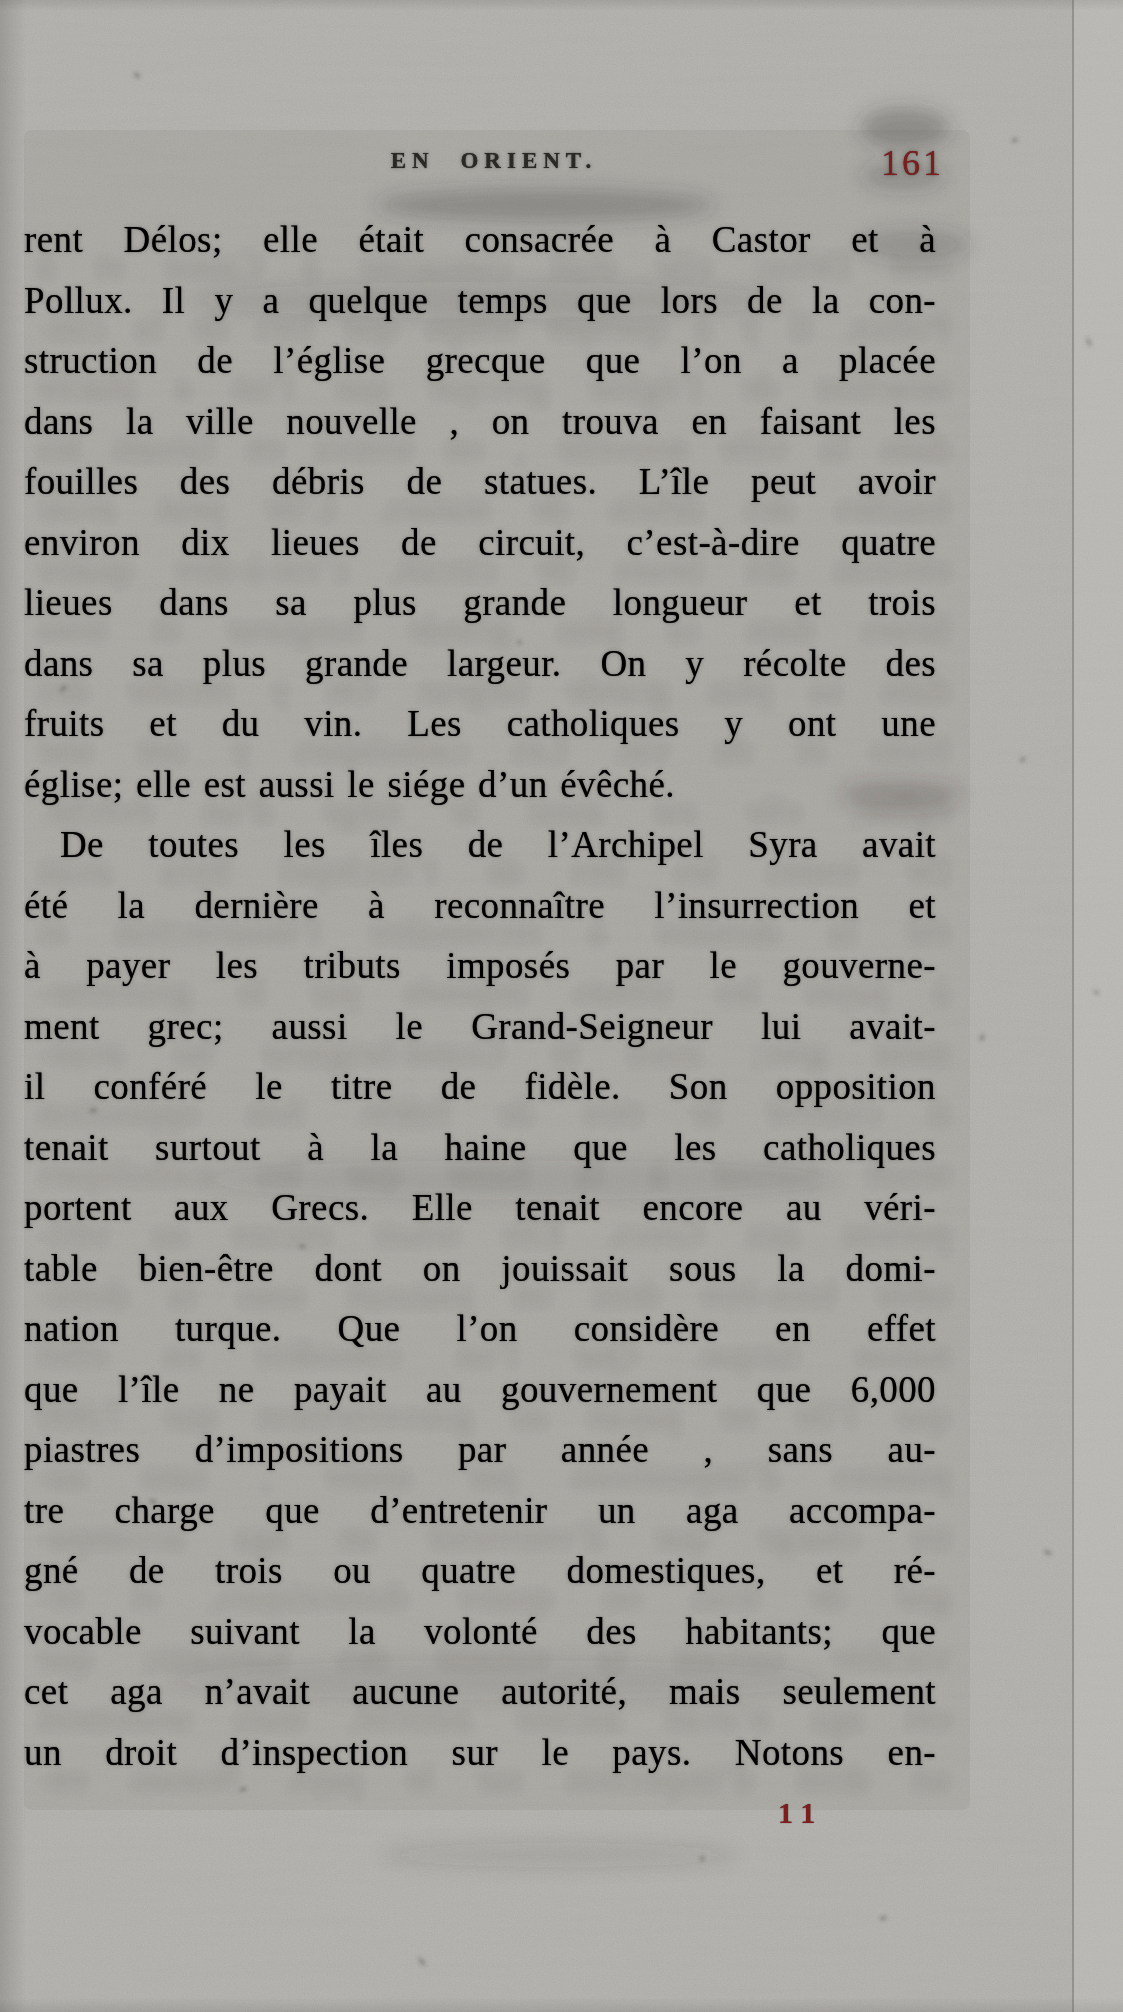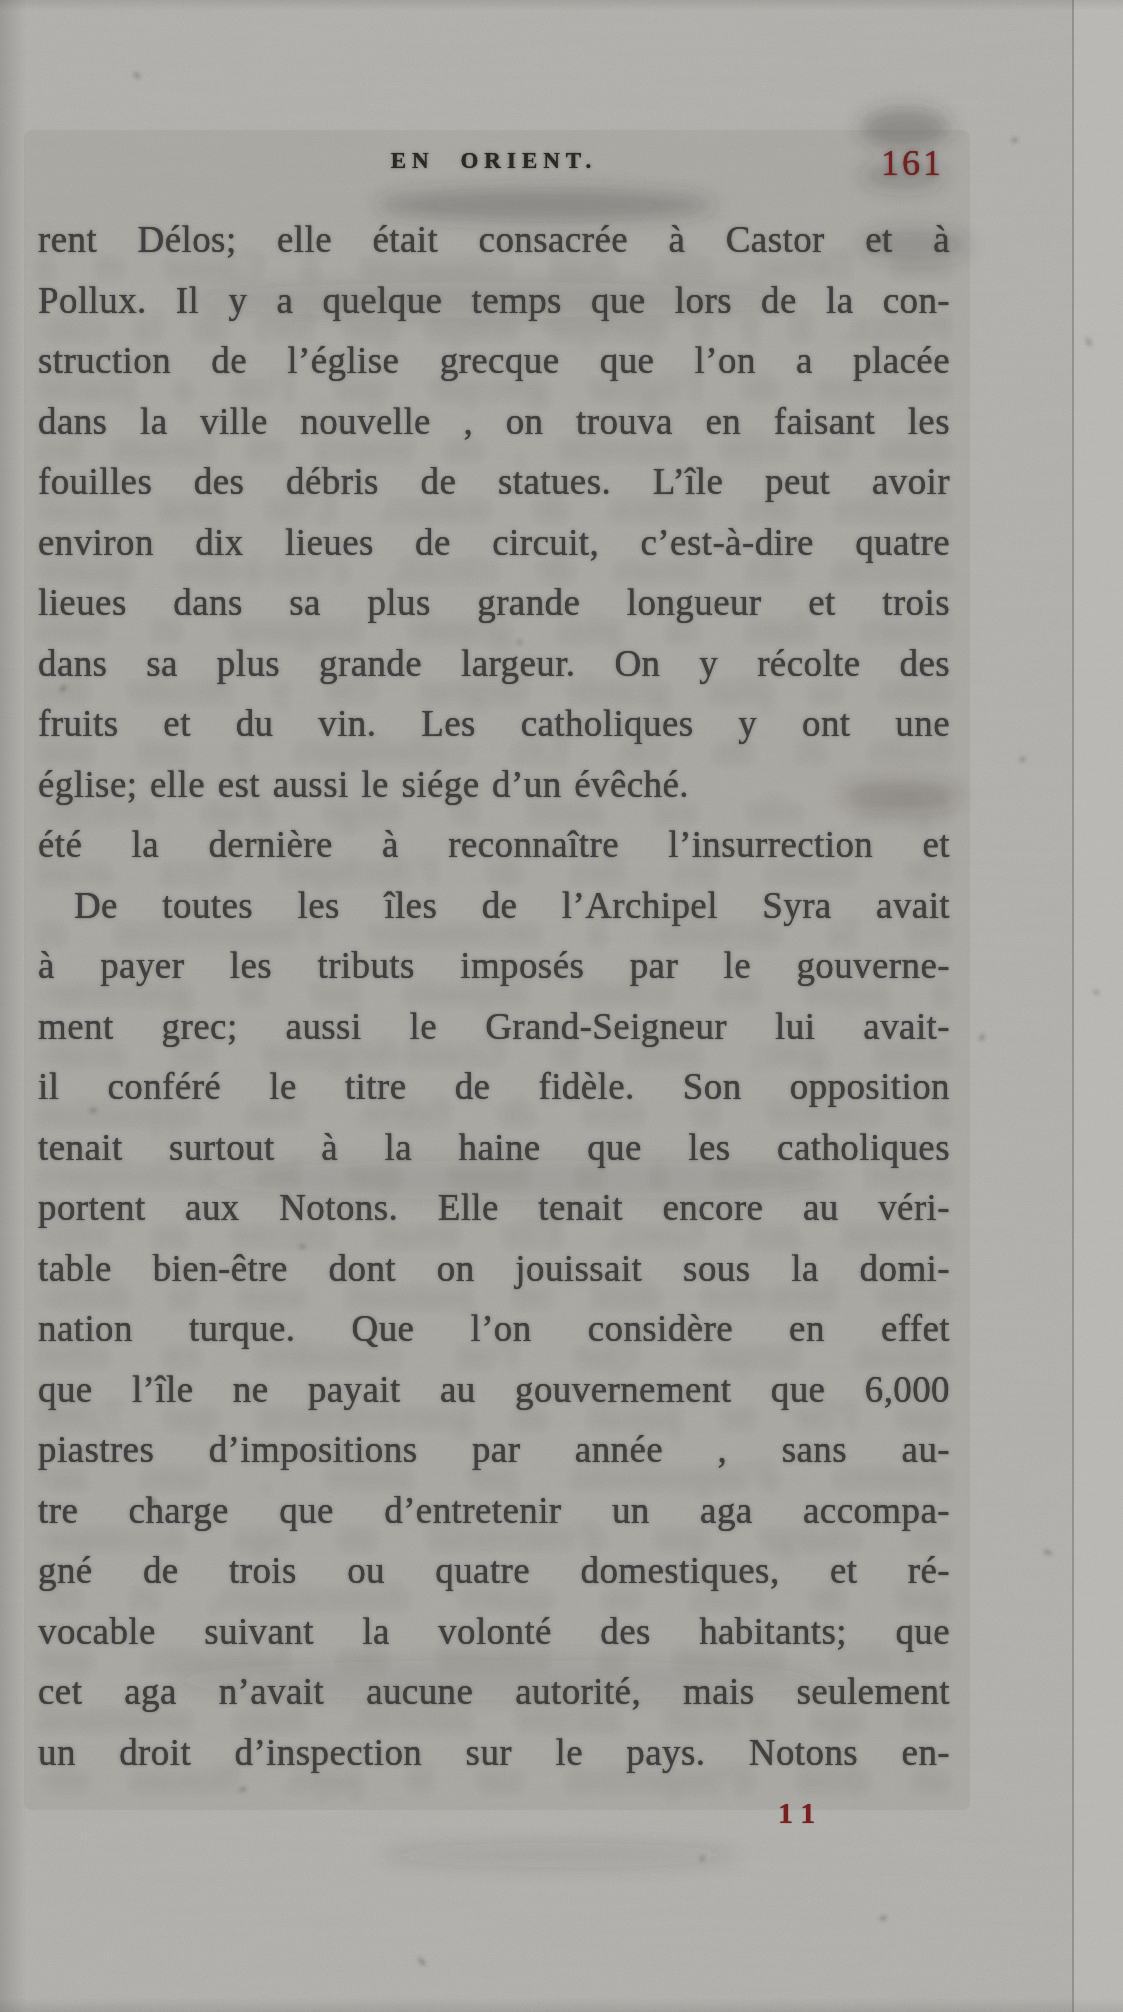--- a/index.html
+++ b/index.html
@@ -25,23 +25,23 @@
     text-shadow:0 0 1px rgba(25,23,20,.85),0 0 4px rgba(45,42,38,.4);
   }
   .page-number{
     position:absolute;right:6px;top:-6px;
     font-size:36px;color:#7f1d1d;letter-spacing:3px;
     text-shadow:0 0 1px rgba(25,23,20,.85),0 0 5px rgba(45,42,38,.45);
   }
 
   
   #text-block{
-    position:absolute;left:38px;top:210px;width:912px;
+    position:absolute;left:24px;top:210px;width:912px;
     z-index:5;
-    font-size:37px;color:#404040;
+    font-size:37px;color:#000000;
     line-height:60.5px;
     word-spacing:3px;letter-spacing:.4px;
     text-shadow:0 0 1px rgba(25,23,20,.8),0 0 4px rgba(50,47,42,.33);
   }
   #text-block .line{
     text-align:justify;
     -moz-text-align-last:justify;
     text-align-last:justify;
     white-space:normal;
     height:60.5px;overflow:visible;
@@ -200,27 +200,27 @@
       <div class="line">rent Délos; elle était consacrée à Castor et à</div>
       <div class="line">Pollux. Il y a quelque temps que lors de la con-</div>
       <div class="line">struction de l’église grecque que l’on a placée</div>
       <div class="line">dans la ville nouvelle , on trouva en faisant les</div>
       <div class="line">fouilles des débris de statues. L’île peut avoir</div>
       <div class="line">environ dix lieues de circuit, c’est-à-dire quatre</div>
       <div class="line">lieues dans sa plus grande longueur et trois</div>
       <div class="line">dans sa plus grande largeur. On y récolte des</div>
       <div class="line">fruits et du vin. Les catholiques y ont une</div>
       <div class="line para-end">église; elle est aussi le siége d’un évêché.</div>
+      <div class="line indent">De toutes les îles de l’Archipel Syra avait</div>
       <div class="line">été la dernière à reconnaître l’insurrection et</div>
-      <div class="line indent">De toutes les îles de l’Archipel Syra avait</div>
       <div class="line">à payer les tributs imposés par le gouverne-</div>
       <div class="line">ment grec; aussi le Grand-Seigneur lui avait-</div>
       <div class="line">il conféré le titre de fidèle. Son opposition</div>
       <div class="line">tenait surtout à la haine que les catholiques</div>
-      <div class="line">portent aux Notons. Elle tenait encore au véri-</div>
+      <div class="line">portent aux Grecs. Elle tenait encore au véri-</div>
       <div class="line">table bien-être dont on jouissait sous la domi-</div>
       <div class="line">nation turque. Que l’on considère en effet</div>
       <div class="line">que l’île ne payait au gouvernement que 6,000</div>
       <div class="line">piastres d’impositions par année , sans au-</div>
       <div class="line">tre charge que d’entretenir un aga accompa-</div>
       <div class="line">gné de trois ou quatre domestiques, et ré-</div>
       <div class="line">vocable suivant la volonté des habitants; que</div>
       <div class="line">cet aga n’avait aucune autorité, mais seulement</div>
       <div class="line">un droit d’inspection sur le pays. Notons en-</div>
     </div>

